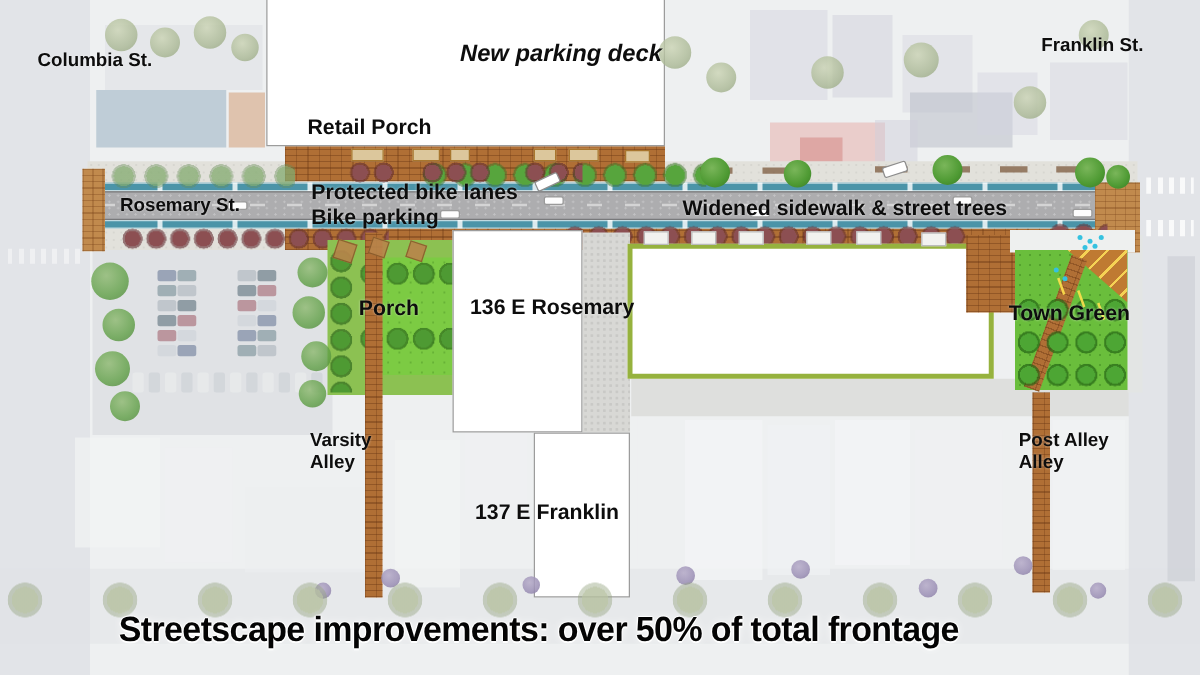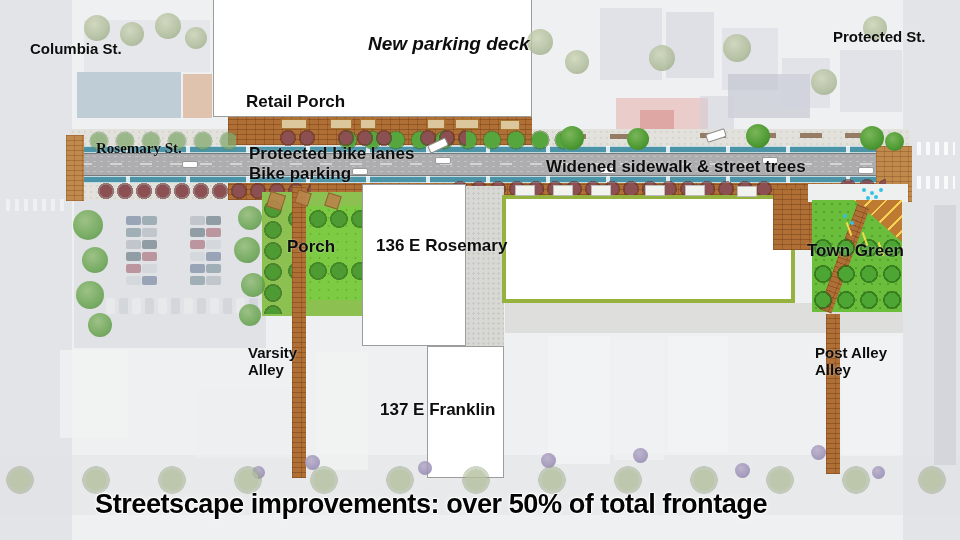--- a/index.html
+++ b/index.html
@@ -250,24 +250,24 @@
       <div class="abs " style="left: 843px; top: 214px; width: 4px; height: 4px; background: rgb(53, 194, 224); border-radius: 50%;"></div>
       <div class="abs " style="left: 850px; top: 221px; width: 4px; height: 4px; background: rgb(53, 194, 224); border-radius: 50%;"></div>
       <div class="abs " style="left: 842px; top: 228px; width: 14px; height: 2px; background: rgb(255, 225, 77); opacity: 0.9; transform: rotate(70deg);"></div>
       <div class="abs " style="left: 858px; top: 238px; width: 14px; height: 2px; background: rgb(255, 225, 77); opacity: 0.9; transform: rotate(70deg);"></div>
       <div class="abs " style="left: 874px; top: 248px; width: 14px; height: 2px; background: rgb(255, 225, 77); opacity: 0.9; transform: rotate(70deg);"></div>
     </div>
 
   <div class="abs trow sage" style="left:0;top:458px;width:960px;height:54px;opacity:.9;"></div>
 
   <div class="lbl lbl-sm" style="left:30px;top:40px;">Columbia St.</div>
-  <div class="lbl lbl-sm" style="left:833px;top:28px;">Protected St.</div>
+  <div class="lbl lbl-sm" style="left:833px;top:28px;">Franklin St.</div>
   <div class="lbl lbl-lg" style="left:368px;top:33px;">New parking deck</div>
   <div class="lbl lbl-md" style="left:246px;top:92px;">Retail Porch</div>
-  <div class="lbl lbl-sm" style="left:96px;top:140px;font-family:Liberation Serif, serif;">Rosemary St.</div>
+  <div class="lbl lbl-sm" style="left:96px;top:156px;">Rosemary St.</div>
   <div class="lbl lbl-md" style="left:249px;top:144px;">Protected bike lanes</div>
   <div class="lbl lbl-md" style="left:249px;top:164px;">Bike parking</div>
   <div class="lbl lbl-md" style="left:546px;top:157px;">Widened sidewalk &amp; street trees</div>
   <div class="lbl lbl-md" style="left:287px;top:237px;">Porch</div>
   <div class="lbl lbl-md" style="left:376px;top:236px;">136 E Rosemary</div>
   <div class="lbl lbl-md" style="left:807px;top:241px;">Town Green</div>
   <div class="lbl lbl-sm" style="left:248px;top:344px;">
     <span>Varsity</span><br>
     <span>Alley</span>
   </div>

